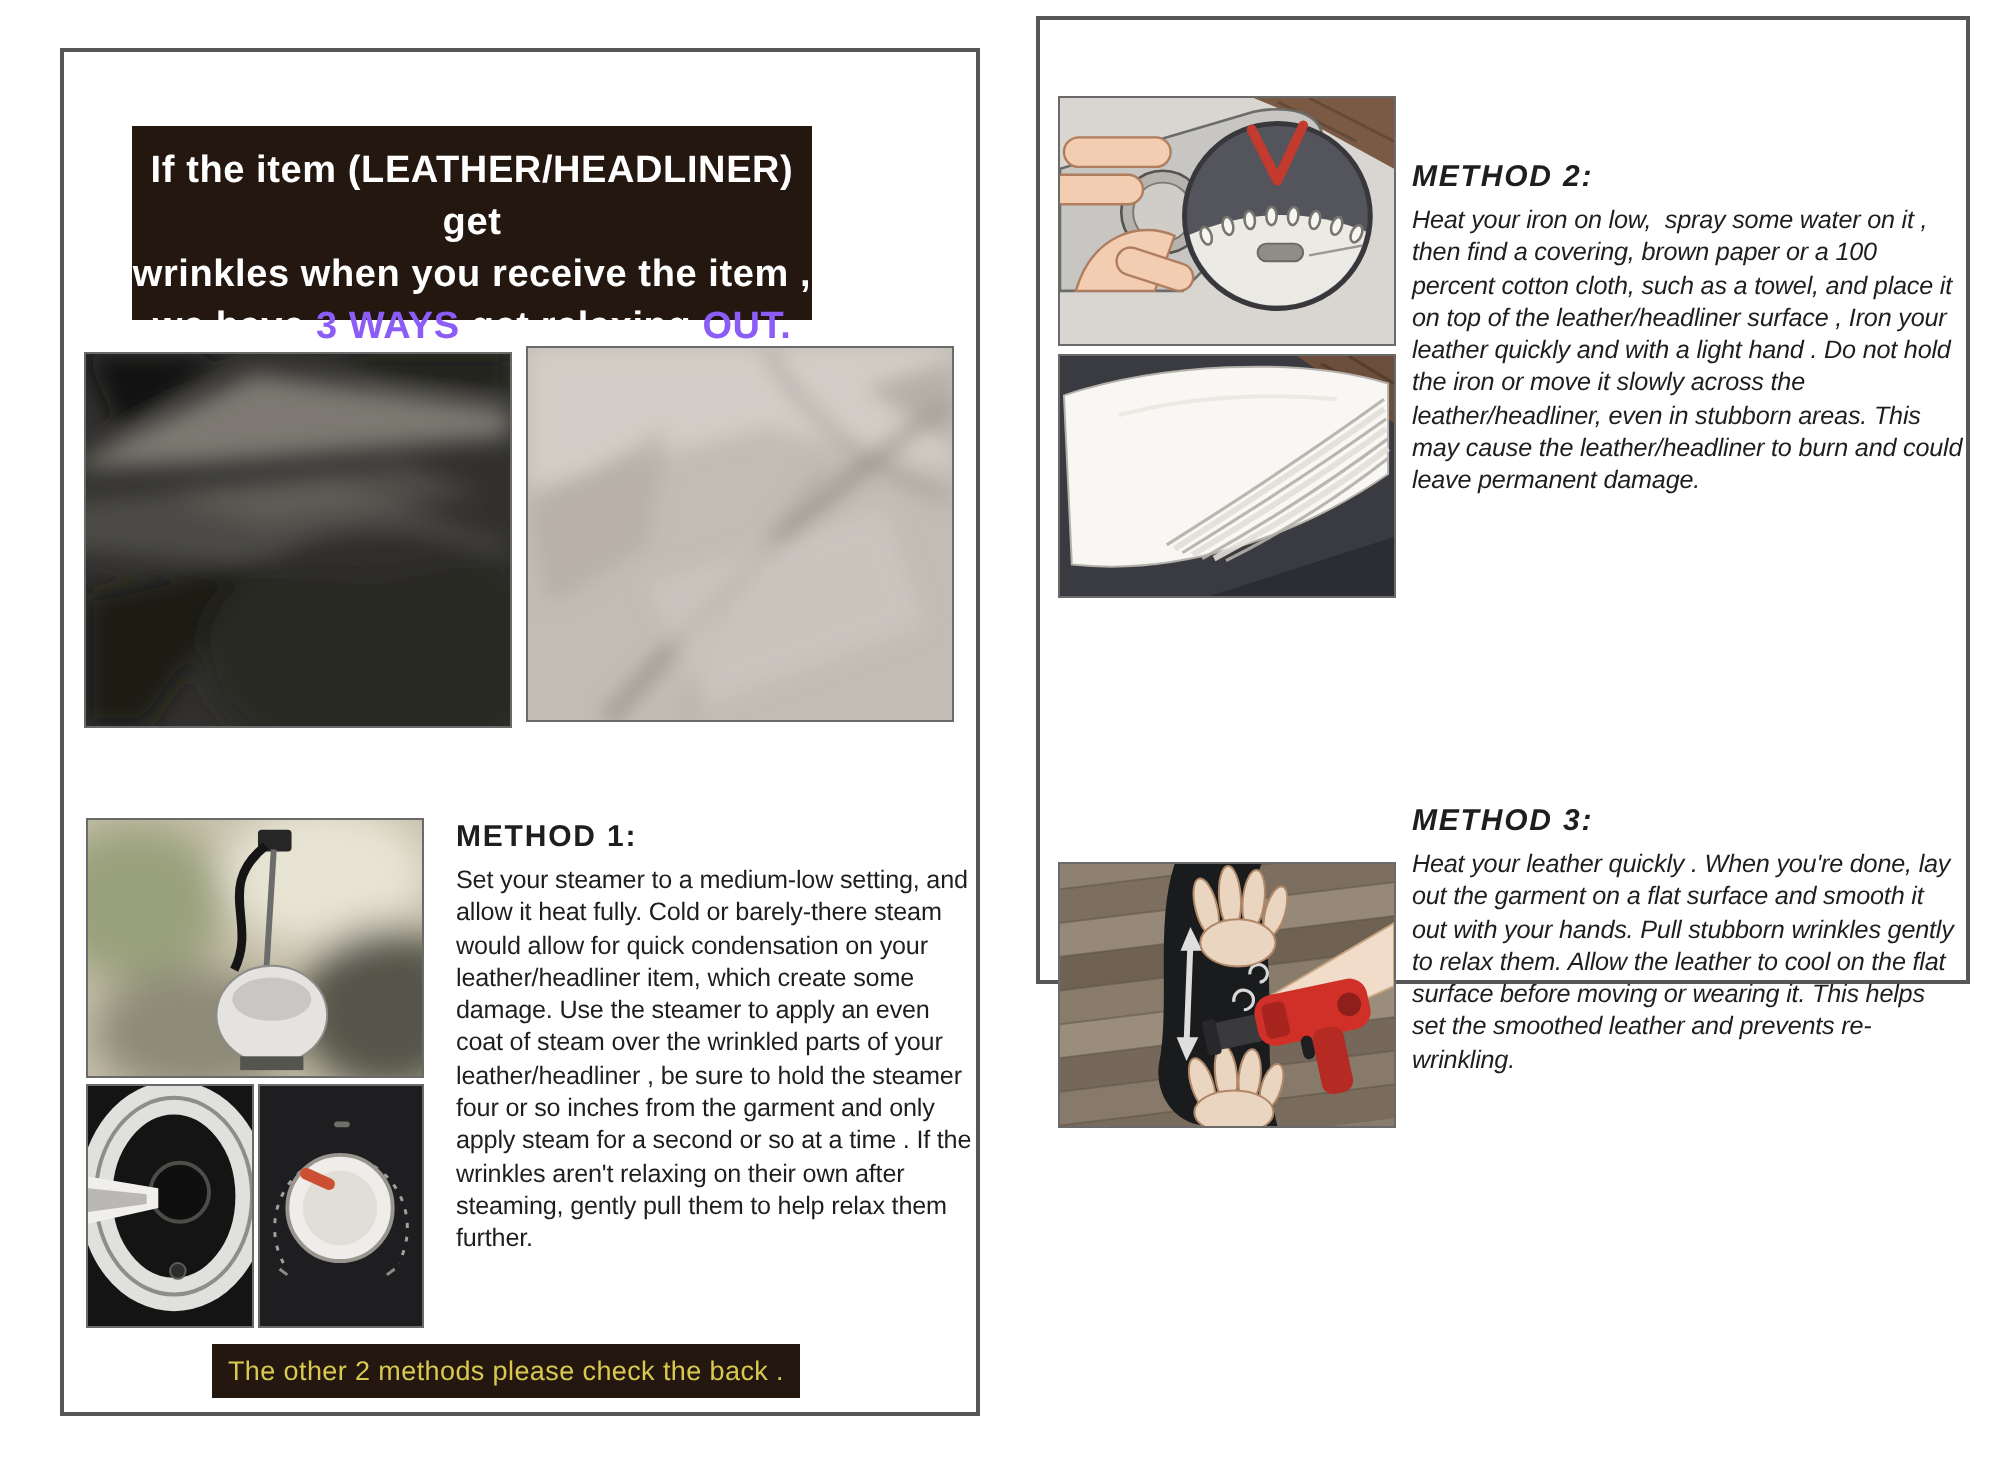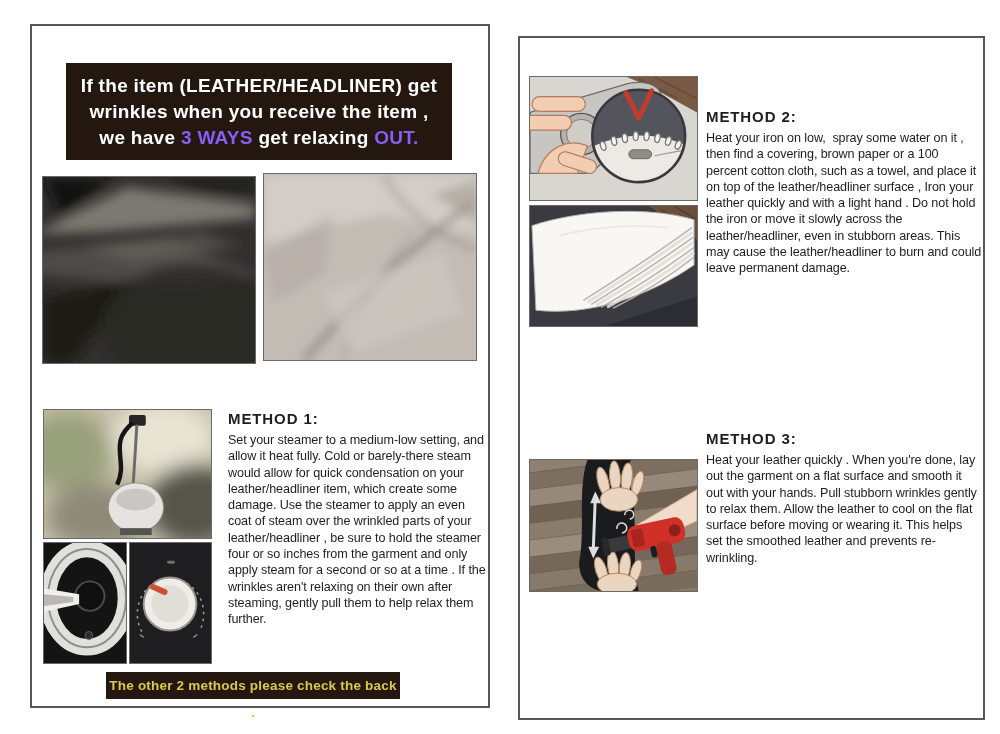--- a/index.html
+++ b/index.html
@@ -5,24 +5,24 @@
   html,body { margin:0; padding:0; }
   .page {
     position:relative; width:1000px; height:734px; background:#ffffff;
     font-family:"Liberation Sans", sans-serif; color:#1e1e1e; overflow:hidden;
   }
   .panel {
     position:absolute; background:#ffffff; border:2px solid #57575a;
     box-sizing:border-box;
   }
   #left-panel  { left:30px;  top:24px; width:460px; height:684px; }
-  #right-panel { left:518px; top:36px; width:467px; height:684px; }
+  #right-panel { left:518px; top:8px; width:467px; height:484px;font-style:italic; }
 
   .banner {
-    position:absolute; left:34px; top:37px; width:386px; height:97px;
+    position:absolute; left:34px; top:37px; width:340px; height:97px;
     background:#231710; text-align:center; padding-top:10px; box-sizing:border-box;
   }
   .banner-line {
     color:#ffffff; font-weight:bold; font-size:19px; line-height:26px;
     letter-spacing:0.3px;
   }
   .hl { color:#8b5cf6; }
 
   .img-frame {
     position:absolute; border:1px solid #6a6a6a; background:#dcdcdc;
@@ -48,21 +48,21 @@
   .method-heading { font-size:15px; font-weight:bold; letter-spacing:0.9px; margin:0; }
   .method-subtitle { font-size:12.8px; margin:9px 0 0 0; }
   #method2-text .method-subtitle, #method3-text .method-subtitle { margin-top:4px; }
   .method-body {
     font-size:12.6px; line-height:16.3px; margin:5px 0 0 0;
     white-space:pre-wrap; letter-spacing:-0.1px;
   }
 
   .footer-banner {
     position:absolute; left:74px; top:646px; width:294px; height:27px;
-    background:#231710; color:#d9c94f; font-weight:bold; font-size:13.5px;
+    background:#231710; color:#d9c94f; font-weight:normal; font-size:13.5px;
     text-align:center; line-height:27px; letter-spacing:0.2px;
   }
 </style>
 </head>
 <body>
 
 <div class="page">
 
   <div class="panel" id="left-panel">
 

